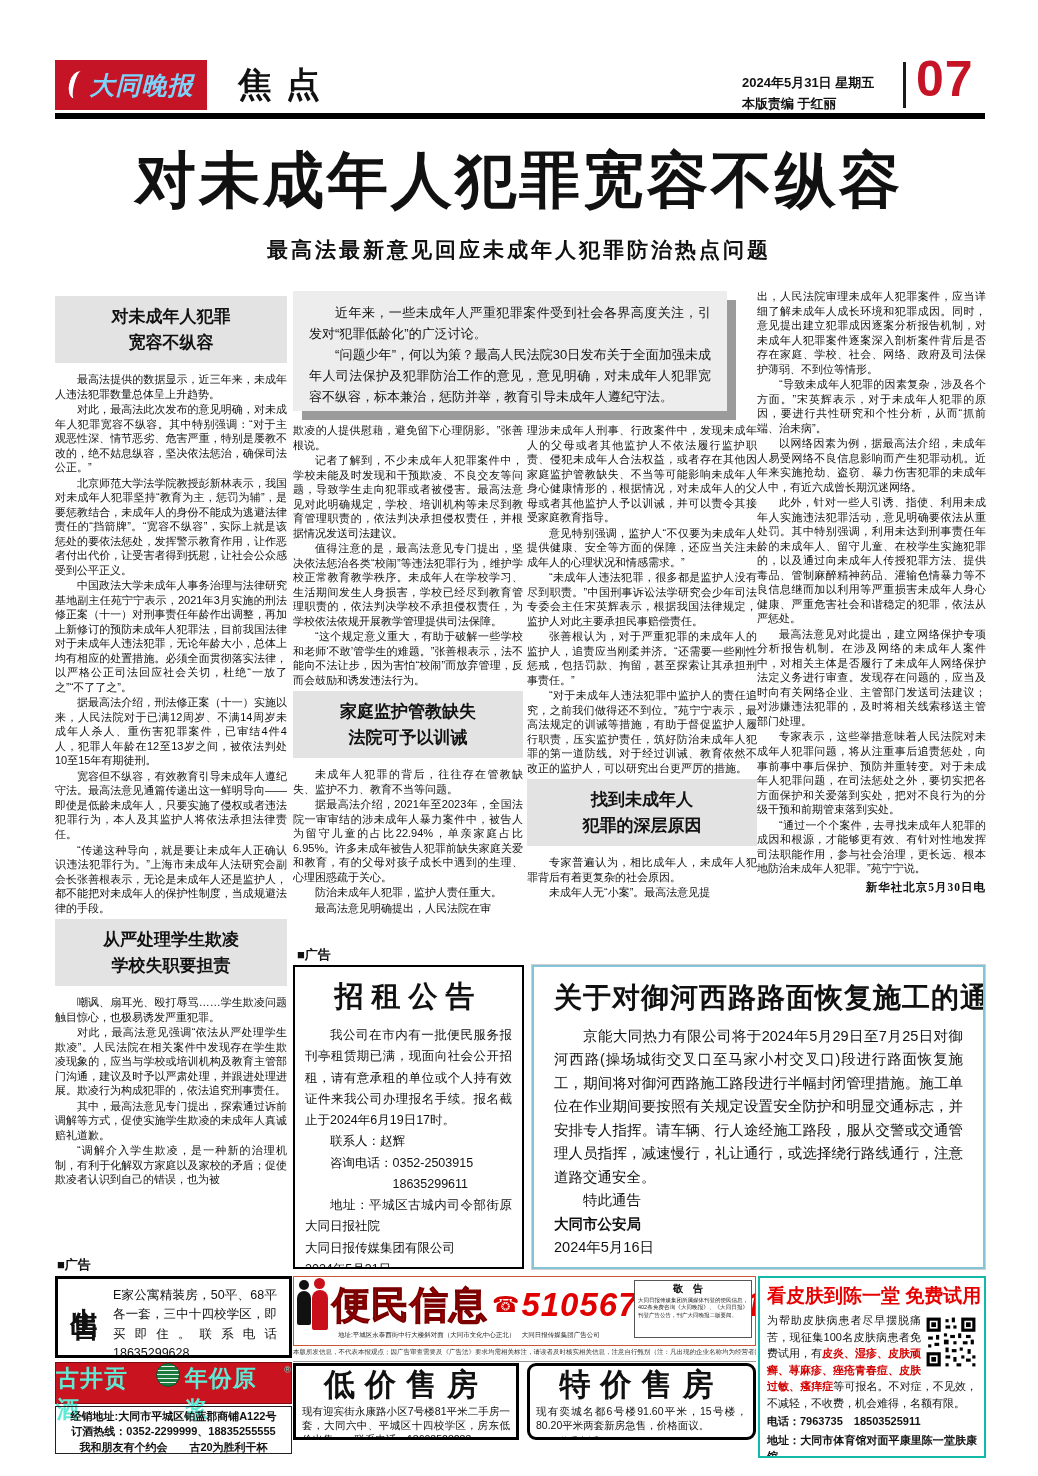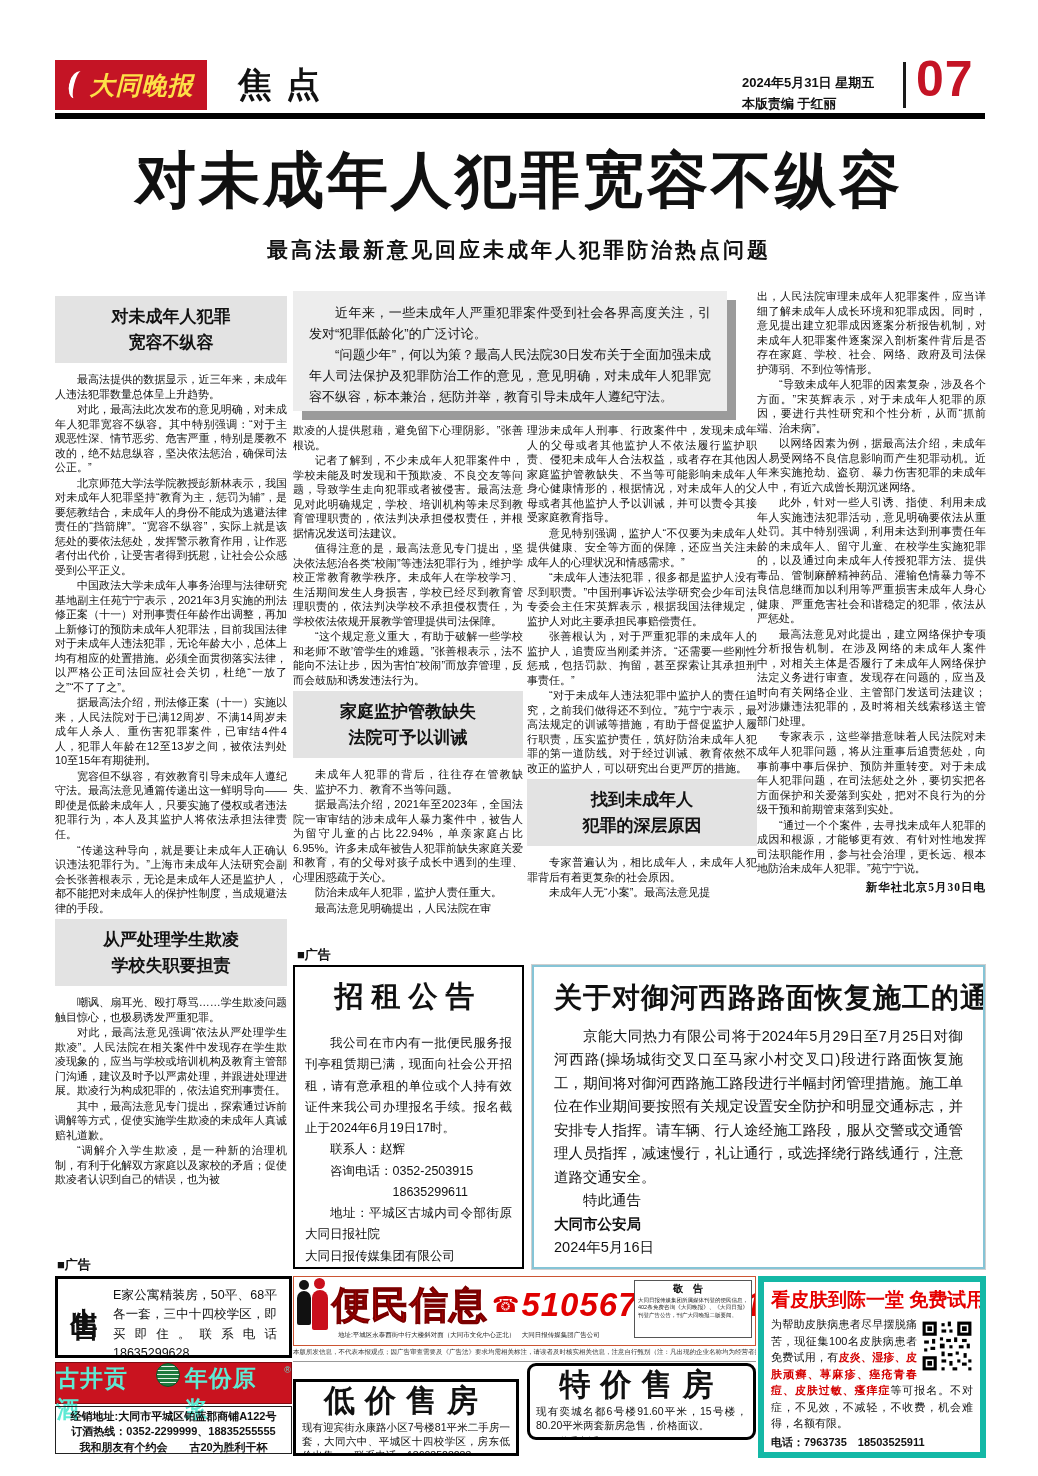--- a/index.html
+++ b/index.html
@@ -1,21 +1,21 @@
 <!DOCTYPE html>
 <html><head>
 <meta charset="utf-8">
 <style>
   html,body{margin:0;padding:0;background:#888;}
   .page{position:relative;width:1038px;height:1476px;background:#fff;margin:0 auto;
         font-family:"Liberation Sans",sans-serif;color:#111;overflow:hidden;}
   .abs{position:absolute;}
 
   
-  .masthead{left:55px;top:60px;width:152px;height:50px;background:#c41425;color:#fde047;
+  .masthead{left:55px;top:60px;width:152px;height:50px;background:#c41425;color:#7dd3fc;
             display:flex;align-items:center;justify-content:center;gap:4px;}
   .masthead .flame{width:12px;height:28px;border-left:5px solid #fff;border-radius:60% 0 0 60%;
                    transform:rotate(14deg);}
   .masthead .mname{font-family:"Liberation Serif",serif;font-style:italic;font-weight:bold;
                    font-size:25px;letter-spacing:1px;}
   .section-title{left:238px;top:62px;font-size:34px;font-weight:900;letter-spacing:14px;}
   .dateblock{left:742px;top:72px;font-size:13px;font-weight:bold;line-height:1.65;}
   .pageno-bar{left:903px;top:62px;width:3px;height:46px;background:#1a1a1a;}
   .pageno{left:916px;top:50px;font-size:50px;font-weight:900;color:#c41425;letter-spacing:1px;}
   .header-rule{left:55px;top:113px;width:930px;height:6px;background:#000;}
@@ -44,21 +44,21 @@
            padding:8px 2px;margin:4px 0 9px;text-indent:0;}
   .headbox div{text-indent:0;}
   .byline{text-align:right;font-weight:bold;font-size:11.5px;letter-spacing:1px;margin-top:4px;
           font-family:"Liberation Serif",serif;}
 
   .adlabel{font-size:13px;font-weight:bold;}
 
   
   .zhaozu{left:293px;top:965px;width:231px;height:304px;border:2px solid #000;
           box-sizing:border-box;padding:6px 10px;overflow:hidden;}
-  .zhaozu h2{margin:4px 0 16px;text-align:center;font-size:29px;font-weight:900;letter-spacing:8px;
+  .zhaozu h2{margin:4px 0 8px;text-align:center;font-size:29px;font-weight:900;letter-spacing:8px;
              font-family:"Liberation Serif",serif;}
   .zhaozu p{margin:0;font-size:12.5px;line-height:1.7;text-align:justify;}
   .zz-ind{text-indent:2em;}
   .zz-ph2{text-indent:7em;}
   .zz-signer{text-align:right;padding-right:2px;}
   .zz-date{text-align:right;padding-right:28px;}
 
   
   .yuhe{left:532px;top:965px;width:453px;height:304px;border:2px solid #85c4d6;outline:1px solid #cfcfcf;
         box-sizing:border-box;padding:6px 20px;overflow:hidden;background:#fff;}
@@ -103,29 +103,29 @@
   .bm-addr{font-size:6.5px;color:#222;padding-left:44px;white-space:nowrap;overflow:hidden;}
   .bm-notice{position:absolute;right:3px;top:3px;width:118px;height:58px;border:1px solid #555;
              padding:1px 3px;box-sizing:border-box;overflow:hidden;background:#fff;}
   .bm-notice .nt{text-align:center;font-size:10px;font-weight:bold;letter-spacing:10px;margin:0;}
   .bm-notice .nb{font-size:5.5px;line-height:1.35;color:#222;margin:1px 0 0;text-align:justify;}
   .bm-strip{left:293px;top:1348px;width:463px;height:13px;font-size:6.5px;color:#333;overflow:hidden;
             white-space:nowrap;border-bottom:1px solid #999;}
 
   
   .housead{border:3px solid #000;box-sizing:border-box;padding:2px 6px;overflow:hidden;}
-  .dijia{left:293px;top:1363px;width:226px;height:77px;margin-top:16px;}
+  .dijia{left:293px;top:1363px;width:226px;height:77px;}
   .tejia{left:527px;top:1363px;width:229px;height:77px;border-radius:9px;}
   .housead h2{margin:0;text-align:center;font-size:31px;font-weight:900;letter-spacing:10px;
               line-height:1.1;white-space:nowrap;}
   .housead p{margin:2px 0 0;font-size:10.5px;line-height:1.35;text-align:justify;}
   .housead .ph{text-indent:2em;}
 
   
-  .chen{left:758px;top:1276px;width:228px;height:182px;border:6px solid #14b8a6;box-sizing:border-box;
+  .chen{left:758px;top:1276px;width:228px;height:182px;border:2px solid #14b8a6;box-sizing:border-box;
         padding:3px 7px;overflow:hidden;}
   .chen h2{margin:2px 0 3px;text-align:center;font-size:19px;font-weight:900;color:#e60000;
            white-space:nowrap;letter-spacing:0;}
   .chen p{margin:0;font-size:11px;line-height:1.5;text-align:justify;}
   .chen .red{color:#d40000;font-weight:bold;}
   .chen .line{margin-top:2px;font-weight:bold;}
   .qr{float:right;width:52px;height:52px;margin:4px 0 2px 4px;}
 </style>
 </head>
 <body>

